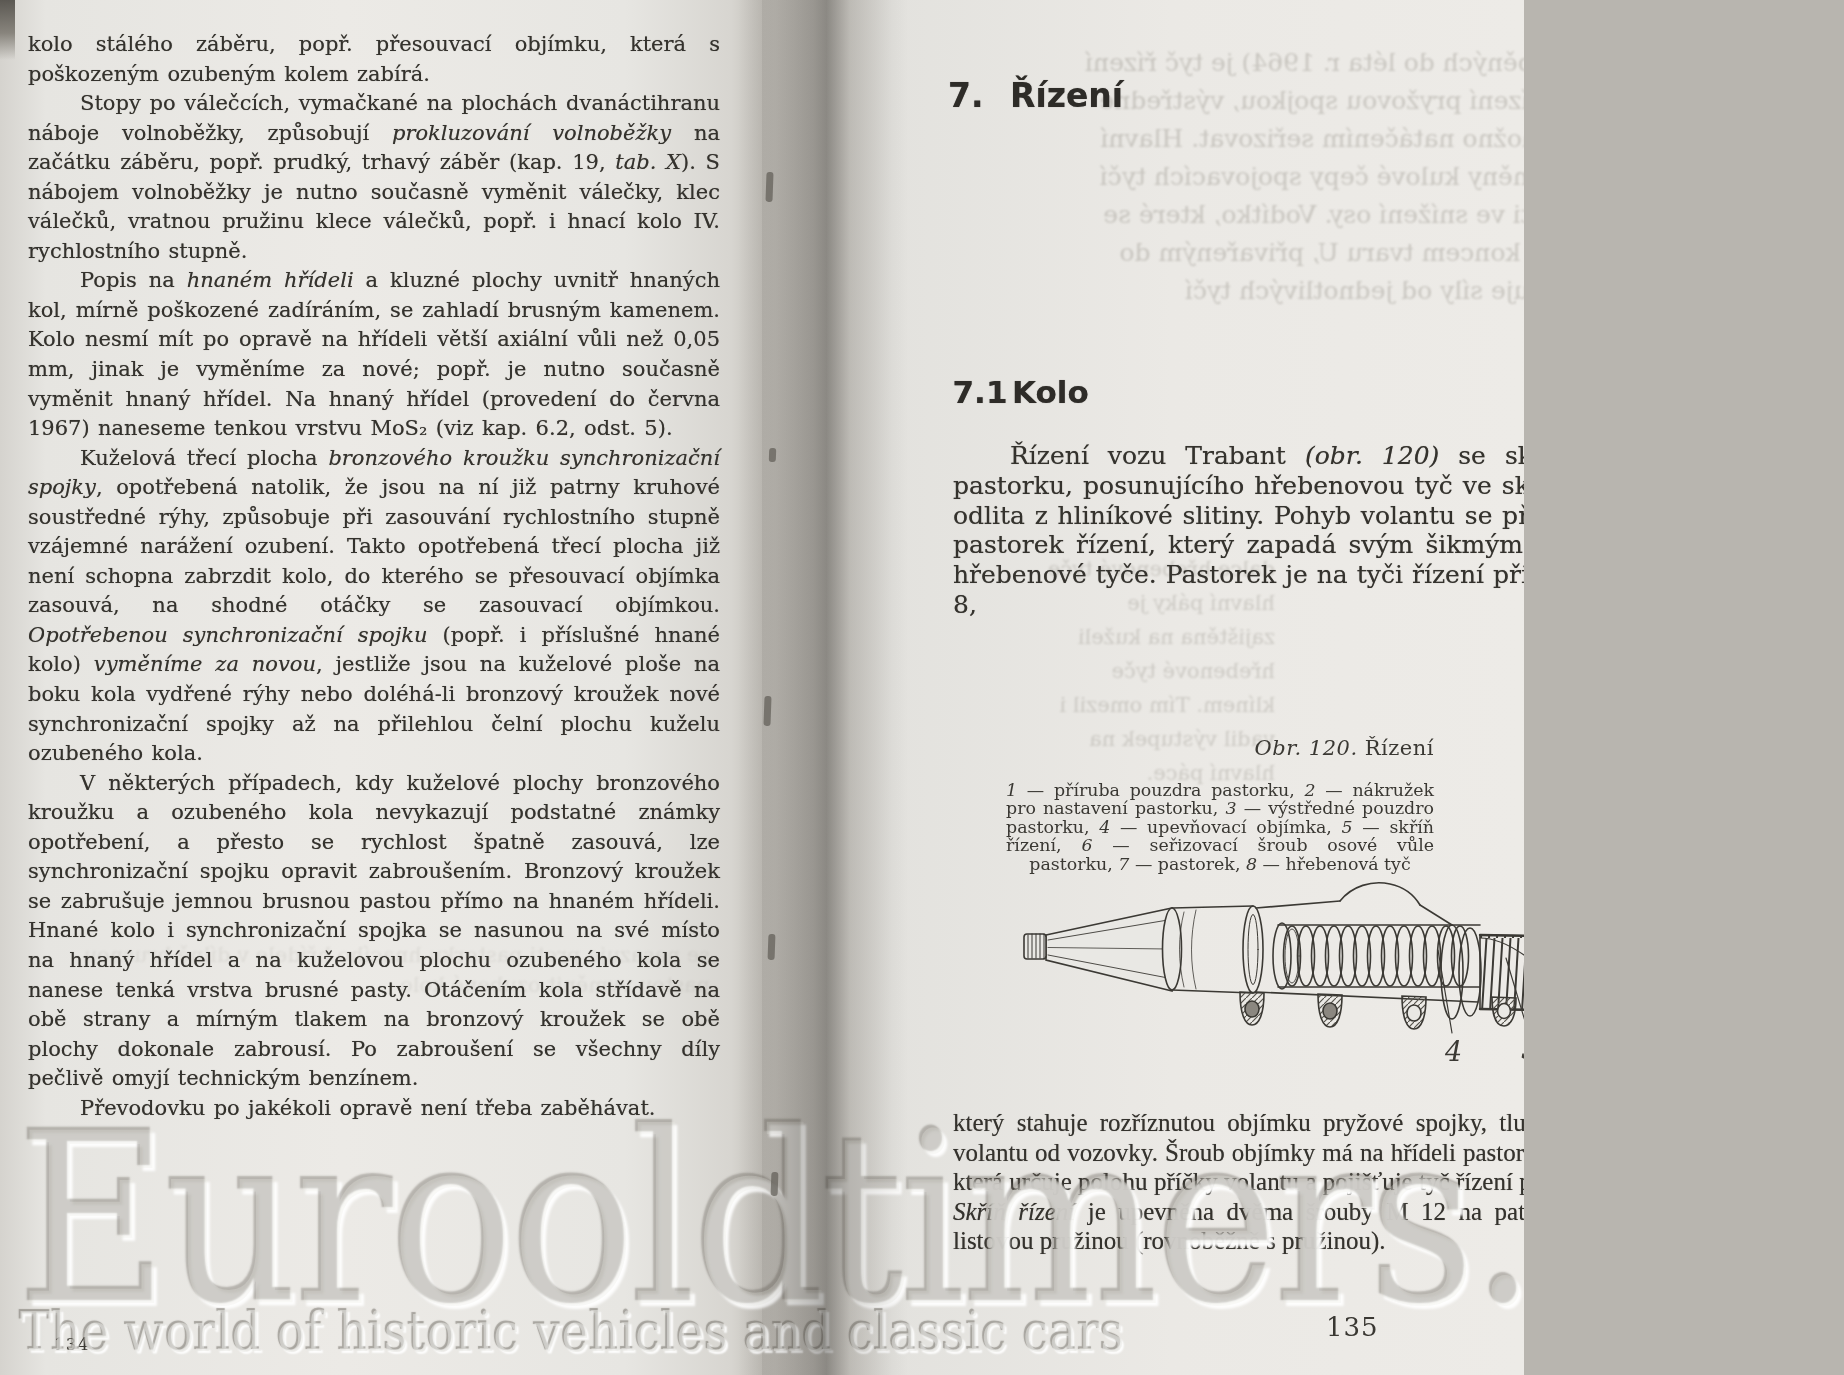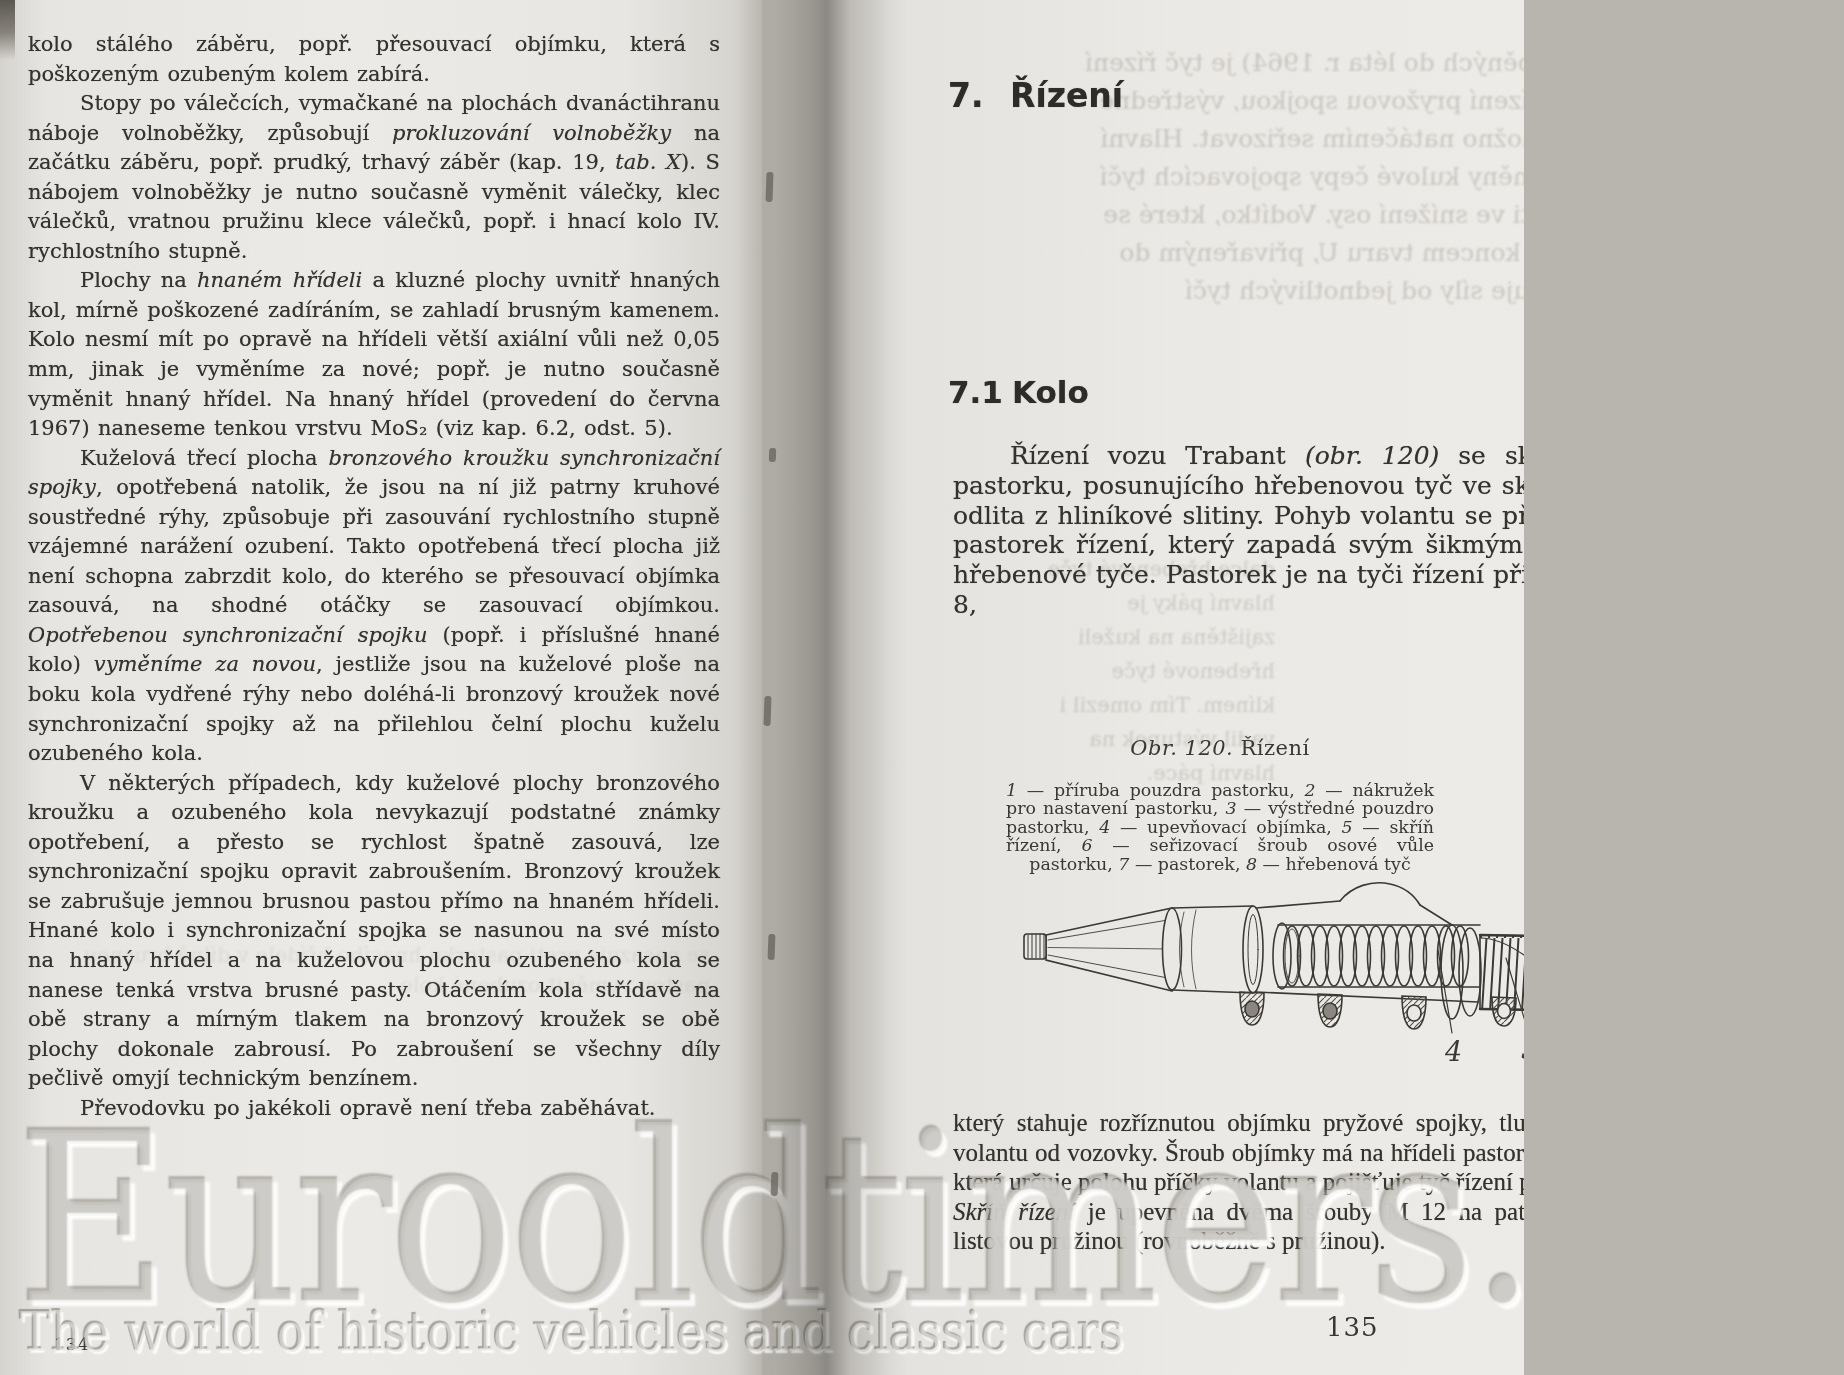--- a/index.html
+++ b/index.html
@@ -25,23 +25,23 @@
   .left-text p{margin:0;text-indent:52px;}
   .left-text p.noind{text-indent:0;}
   .rp1{left:953px;top:441px;width:822px;font-size:25px;line-height:29.8px;}
   .rp1 .para{text-indent:57px;}
   .rp2{left:953px;top:1108px;width:822px;font-size:25px;line-height:29.6px;font-family:Liberation Serif, serif;}
   .heading{position:absolute;display:flex;font-family:"DejaVu Sans","Liberation Sans",sans-serif;
     font-weight:700;color:#2e2c28;text-shadow:0 0 .8px rgba(46,44,40,.6);}
   .h1{left:948px;top:76px;font-size:33px;}
   .h1 .hnum{width:62px;}
   .h2{left:948px;top:374px;font-size:31px;}
-  .h2 .hnum{width:64px;}
+  .h2 .hnum{width:64px;text-align:center;}
   .fig-caption{position:absolute;left:1006px;top:736px;width:428px;color:#3a3833;}
-  .fig-title{font-size:21px;text-align:center;letter-spacing:.5px;}
+  .fig-title{font-size:21px;text-align:right;letter-spacing:.5px;}
   .fig-legend{font-size:17.4px;line-height:18.4px;text-align:justify;text-align-last:center;margin-top:21px;}
   .pagenum{position:absolute;font-size:17px;letter-spacing:1px;color:#3a3833;}
   .pn134{left:54px;top:1334px;}
   .pn135{left:1326px;top:1312px;font-size:26px;}
   
   .figure{position:absolute;left:1000px;top:488px;width:844px;height:600px;}
   .callout{font-family:"DejaVu Serif",serif;font-style:italic;font-size:27px;fill:#3b3934;}
   
   .ghost{position:absolute;color:#8f8b82;opacity:.38;filter:blur(1.1px);
     transform:scaleX(-1);text-align:left;font-family:"DejaVu Serif",serif;}
@@ -69,21 +69,21 @@
   <div class="corner-mark"></div>
 
   <div class="ghost g-tr">U typu 600 (u vozů vyráběných do léta r. 1964) je tyč řízení spojena s hlavní pákou řízení pryžovou spojkou, výstředné pouzdro pastorku bylo možno natáčením seřizovat. Hlavní páka, ve které jsou upevněny kulové čepy spojovacích tyčí řízení, má na spodní části ve snížení osy. Vodítko, které se posunuje jako vodítko. S koncem tvaru U, přivařeným do pouzdra. Vodítko zachycuje síly od jednotlivých tyčí hrabicovou tyč.</div>
   <div class="ghost g-mid">dalce hřebenové tyče hlavní páky je zajištěna na kuželi hřebenové tyče klínem. Tím omezil i vadil výstupek na hlavní páce.</div>
   <div class="ghost g-br">ovým svarem 2 mm je nutno přesunout k posunovacímu rámu, dokale pastorek připravována skříň řízení, nábor patka typu 600 je přivezena jen</div>
   <div class="ghost g-lp">se nasazuje proti pastorku hnacího hřídele v dílně brusnou pastou vyměnit ozubené kolo</div>
 
   <div class="pgtext left-text">
     <p class="noind"><span>kolo stálého záběru, popř. přesouvací objímku, která s poškozeným ozubeným kolem zabírá.</span></p>
     <p><span>Stopy po válečcích, vymačkané na plochách dvanáctihranu náboje volnoběžky, způsobují </span><i>prokluzování volnoběžky</i><span> na začátku záběru, popř. prudký, trhavý záběr (kap. 19, </span><i>tab. X</i><span>). S nábojem volnoběžky je nutno současně vyměnit válečky, klec válečků, vratnou pružinu klece válečků, popř. i hnací kolo IV. rychlostního stupně.</span></p>
-    <p><span>Plochy na </span><i>hnaném hřídeli</i><span> a kluzné plochy uvnitř hnaných kol, mírně poškozené zadíráním, se zahladí brusným kamenem. Kolo nesmí mít po opravě na hřídeli větší axiální vůli než 0,05 mm, jinak je vyměníme za nové; popř. je nutno současně vyměnit hnaný hřídel. Na hnaný hřídel (provedení do června 1967) naneseme tenkou vrstvu MoS₂ (viz kap. 6.2, odst. 5).</span></p>
+    <p><span>Popis na </span><i>hnaném hřídeli</i><span> a kluzné plochy uvnitř hnaných kol, mírně poškozené zadíráním, se zahladí brusným kamenem. Kolo nesmí mít po opravě na hřídeli větší axiální vůli než 0,05 mm, jinak je vyměníme za nové; popř. je nutno současně vyměnit hnaný hřídel. Na hnaný hřídel (provedení do června 1967) naneseme tenkou vrstvu MoS₂ (viz kap. 6.2, odst. 5).</span></p>
     <p><span>Kuželová třecí plocha </span><i>bronzového kroužku synchronizační spojky</i><span>, opotřebená natolik, že jsou na ní již patrny kruhové soustředné rýhy, způsobuje při zasouvání rychlostního stupně vzájemné narážení ozubení. Takto opotřebená třecí plocha již není schopna zabrzdit kolo, do kterého se přesouvací objímka zasouvá, na shodné otáčky se zasouvací objímkou. </span><i>Opotřebenou synchronizační spojku</i><span> (popř. i příslušné hnané kolo) </span><i>vyměníme za novou</i><span>, jestliže jsou na kuželové ploše na boku kola vydřené rýhy nebo doléhá-li bronzový kroužek nové synchronizační spojky až na přilehlou čelní plochu kuželu ozubeného kola.</span></p>
     <p><span>V některých případech, kdy kuželové plochy bronzového kroužku a ozubeného kola nevykazují podstatné známky opotřebení, a přesto se rychlost špatně zasouvá, lze synchronizační spojku opravit zabroušením. Bronzový kroužek se zabrušuje jemnou brusnou pastou přímo na hnaném hřídeli. Hnané kolo i synchronizační spojka se nasunou na své místo na hnaný hřídel a na kuželovou plochu ozubeného kola se nanese tenká vrstva brusné pasty. Otáčením kola střídavě na obě strany a mírným tlakem na bronzový kroužek se obě plochy dokonale zabrousí. Po zabroušení se všechny díly pečlivě omyjí technickým benzínem.</span></p>
     <p><span>Převodovku po jakékoli opravě není třeba zaběhávat.</span></p>
   </div>
 
   <div class="heading h1">
     <span class="hnum">7.</span>
     <span>Řízení</span>
   </div>
   <div class="heading h2">

